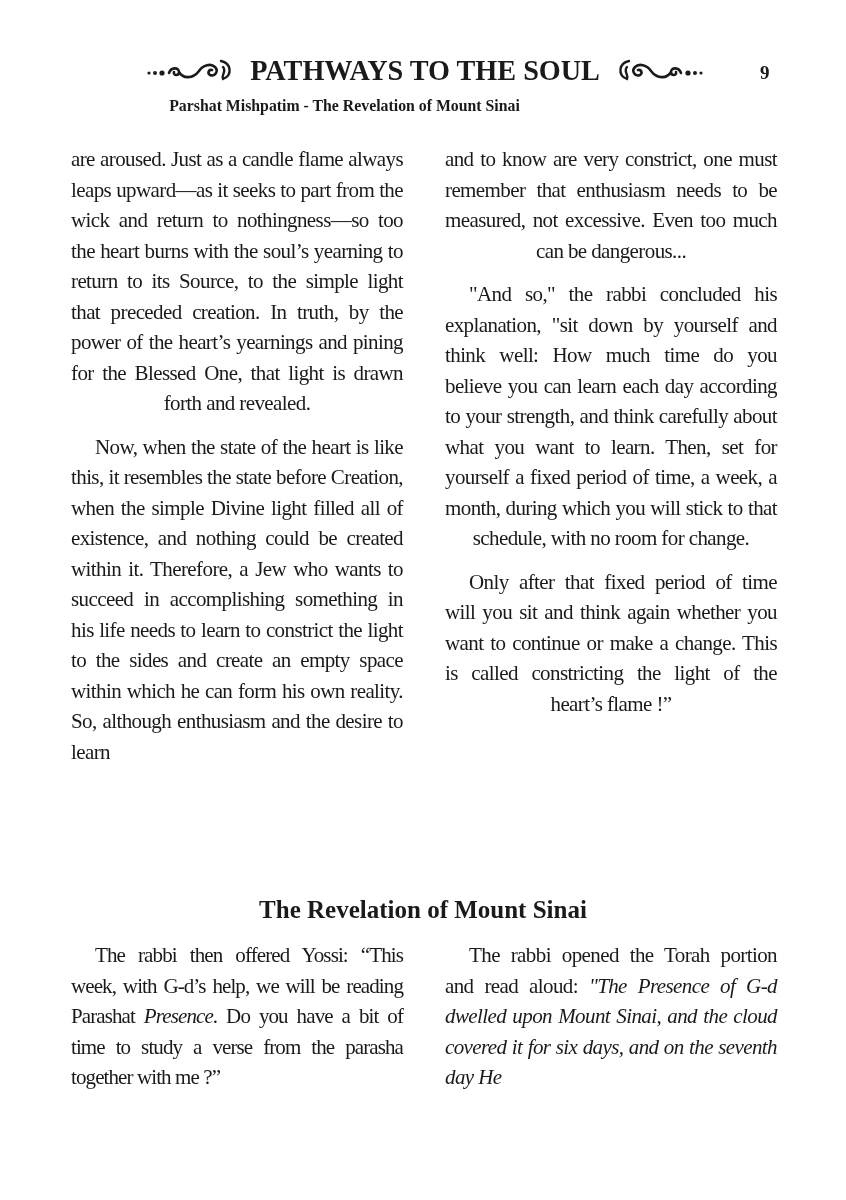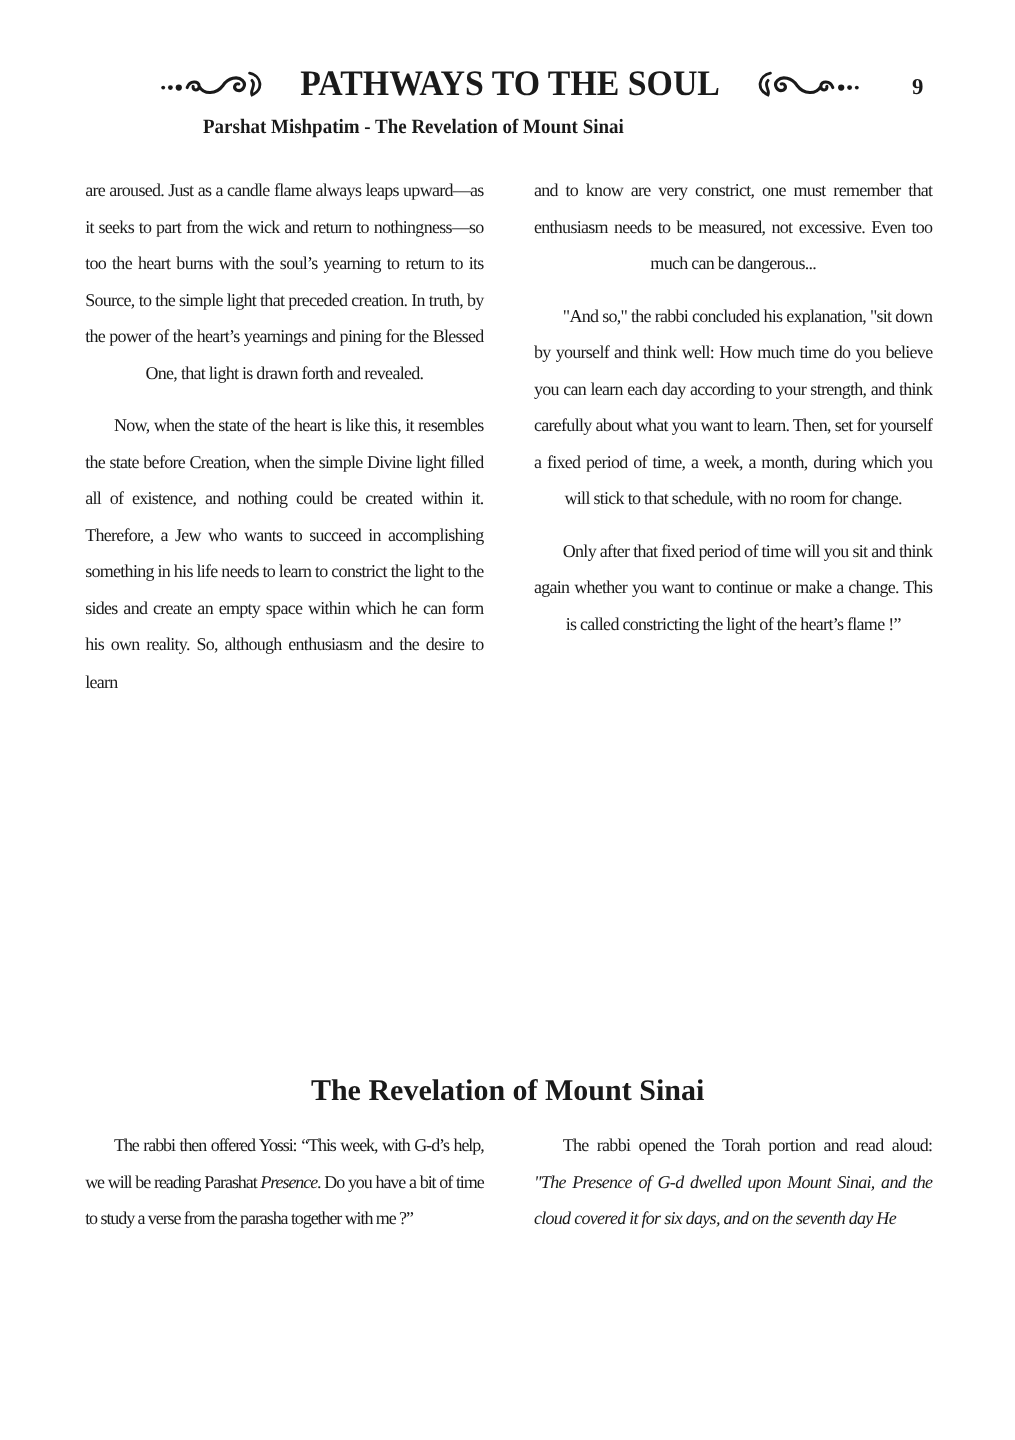--- a/index.html
+++ b/index.html
@@ -1,25 +1,25 @@
 <!DOCTYPE html>
 <html><head>
 <meta charset="utf-8">
 <style>
   html, body { margin: 0; padding: 0; background: #ffffff; }
   body { width: 846px; height: 1200px; position: relative; overflow: hidden; color: #1a1a1a; }
   .header { position: absolute; top: 50px; left: 0; width: 846px; height: 40px; }
-  .header-title-wrap { position: absolute; left: 130px; top: 0; width: 590px; height: 40px; display: flex; align-items: center; justify-content: space-between; }
+  .header-title-wrap { position: absolute; left: 130px; top: 0; width: 590px; height: 40px; display: flex; align-items: center; justify-content: center; }
   .header-title { font-family: "Liberation Serif", serif; font-weight: bold; font-size: 30px; letter-spacing: 0px; white-space: nowrap; transform: scaleX(0.94); }
   .orn { display: inline-block; vertical-align: middle; width: 96px; height: 26px; }
   .orn svg { width: 96px; height: 26px; }
   .page-number { position: absolute; left: 760px; top: 12px; font-family: "Liberation Serif", serif; font-weight: bold; font-size: 19px; }
   .subheader { position: absolute; top: 96px; left: 0; width: 690px; text-align: center; font-family: "Liberation Serif", serif; font-weight: bold; font-size: 17px; }
   .subheader span { display: inline-block; transform: scaleX(0.93); }
-  .col { position: absolute; width: 332px; font-family: "Liberation Serif", serif; font-size: 15px; line-height: 30.5px; }
+  .col { position: absolute; width: 332px; font-family: "Liberation Serif", serif; font-size: 21px; line-height: 30.5px; }
   .col p { margin: 0; text-align: justify; }
   .col p.centerlast { text-align-last: center; }
   .col p.indent { text-indent: 24px; }
   .col p + p { margin-top: 13px; }
   .col-left { left: 71px; top: 144px; }
   .col-right { left: 445px; top: 144px; }
   .section-heading { position: absolute; top: 896px; left: 0; width: 846px; text-align: center; font-family: "Liberation Serif", serif; font-weight: bold; font-size: 25px; }
   .col-left2 { left: 71px; top: 940px; }
   .col-right2 { left: 445px; top: 940px; }
   .squeeze { letter-spacing: -0.6px; }

